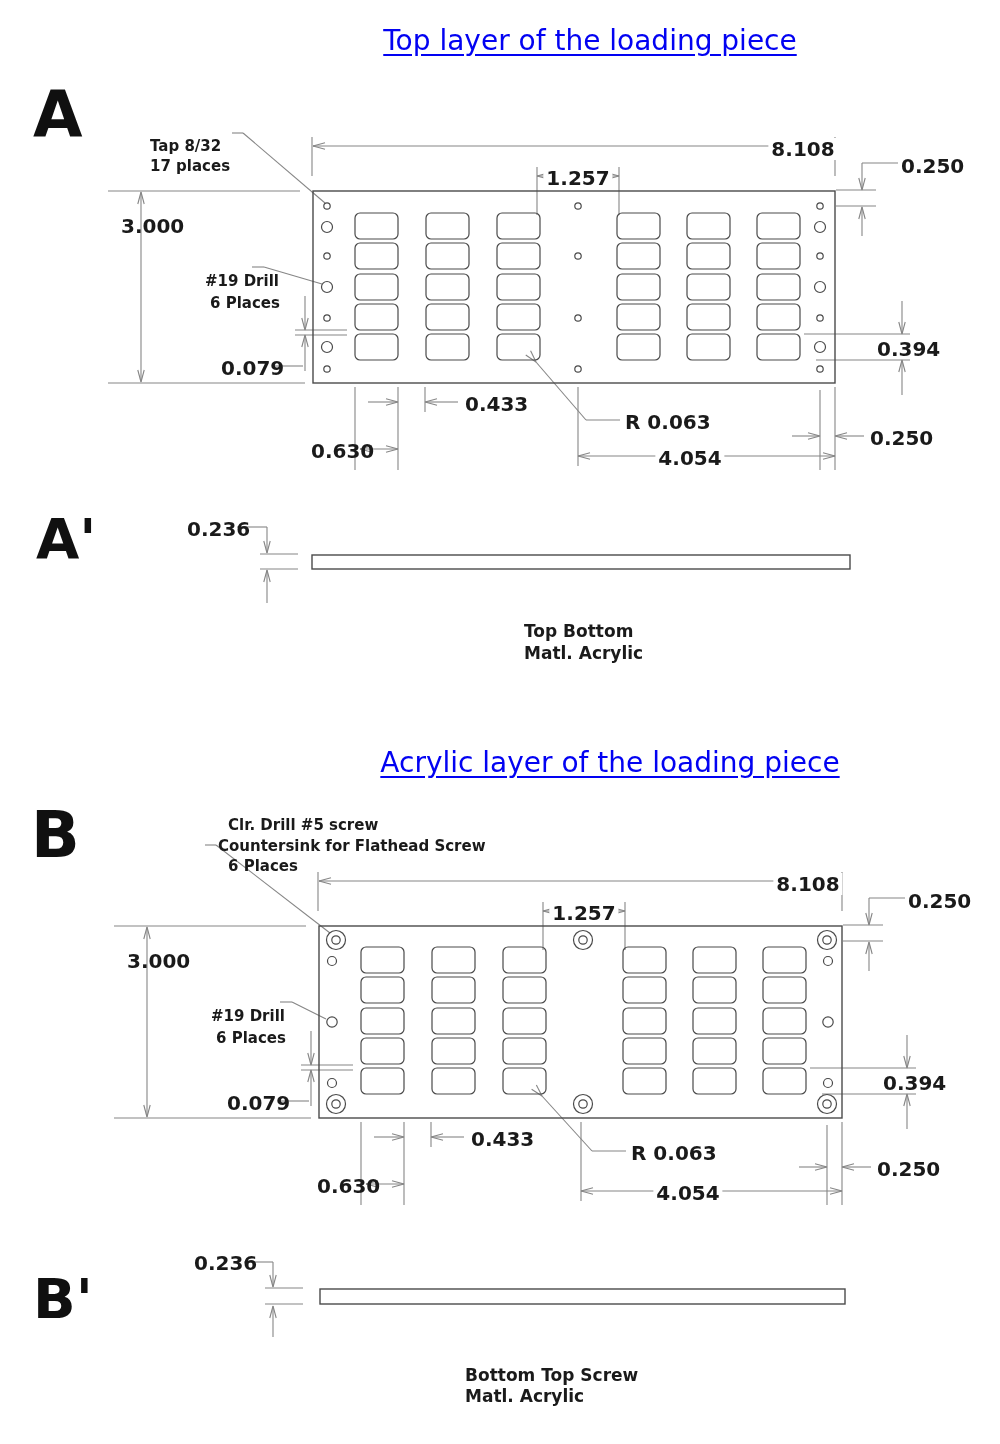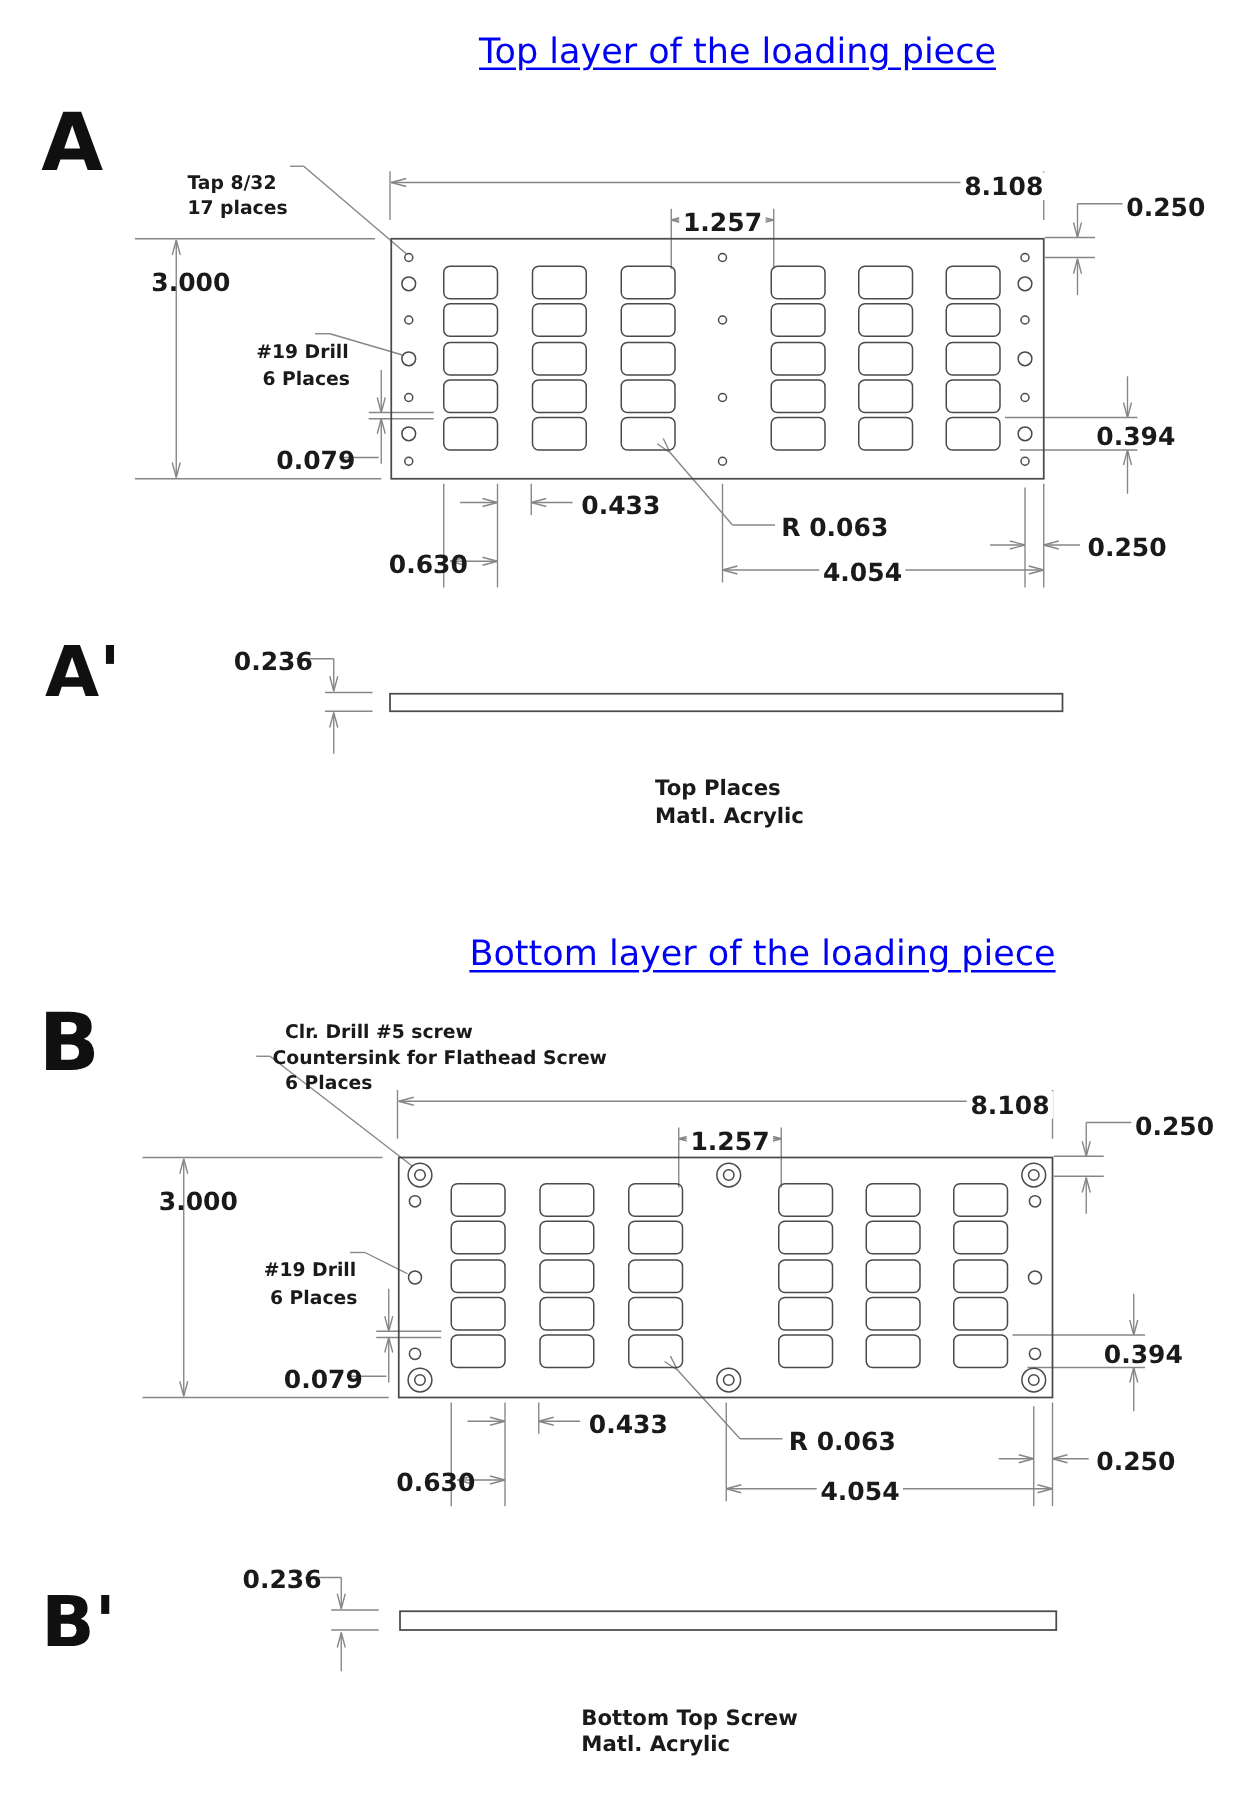--- a/index.html
+++ b/index.html
@@ -331,24 +331,24 @@
 <span class="t dim" style="left:221px;top:357px;">0.079</span>
 <span class="t dim" style="left:877px;top:338px;">0.394</span>
 <span class="t dim" style="left:465px;top:393px;">0.433</span>
 <span class="t dim" style="left:311px;top:440px;">0.630</span>
 <span class="t dim" style="left:625px;top:411px;">R 0.063</span>
 <span class="t dim c w" style="left:690px;top:447px;">4.054</span>
 <span class="t dim" style="left:870px;top:427px;">0.250</span>
 
 <span class="t big2" style="left:36px;top:508px;">A'</span>
 <span class="t dim" style="left:187px;top:518px;">0.236</span>
-<span class="t cap" style="left:524px;top:622px;">Top Places</span>
+<span class="t cap" style="left:524px;top:622px;">Top Bottom</span>
 <span class="t cap" style="left:524px;top:644px;">Matl. Acrylic</span>
 
-<span class="t title" style="left:310px;top:748px;">Bottom layer of the loading piece</span>
+<span class="t title" style="left:310px;top:748px;">Acrylic layer of the loading piece</span>
 <span class="t big" style="left:31px;top:800px;">B</span>
 
 <span class="t lbl" style="left:228px;top:817px;">Clr. Drill #5 screw</span>
 <span class="t lbl" style="left:218px;top:838px;">Countersink for Flathead Screw</span>
 <span class="t lbl" style="left:228px;top:858px;">6 Places</span>
 <span class="t lbl" style="left:211px;top:1008px;">#19 Drill</span>
 <span class="t lbl" style="left:216px;top:1030px;">6 Places</span>
 
 <span class="t dim c w" style="left:808px;top:873px;">8.108</span>
 <span class="t dim" style="left:908px;top:890px;">0.250</span>

